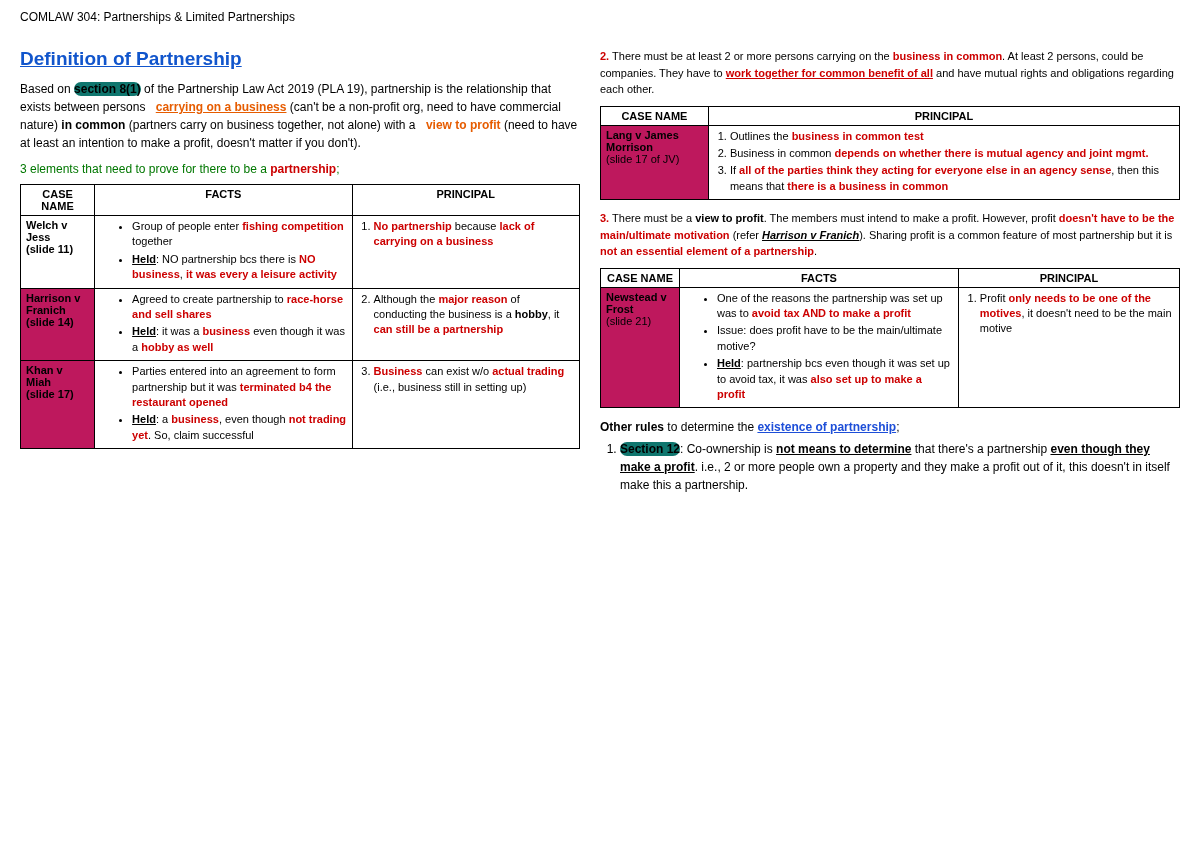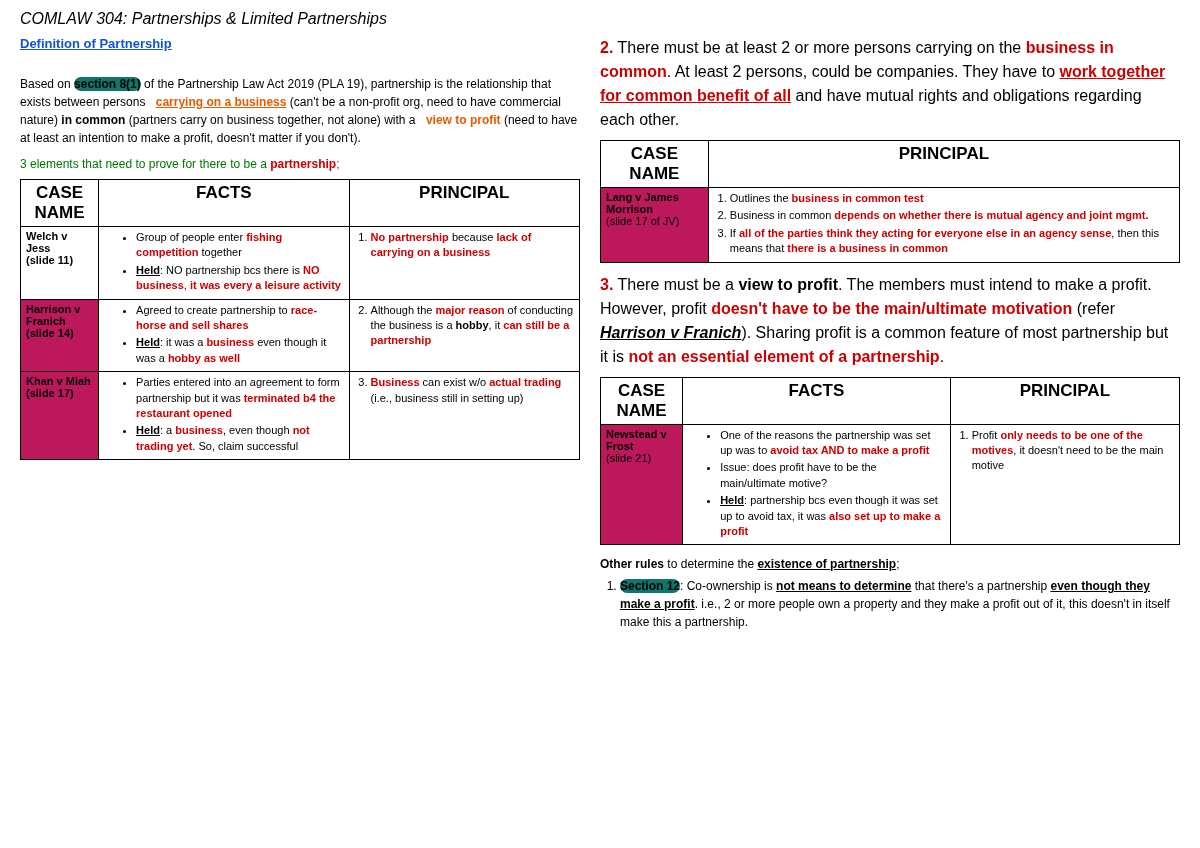--- a/index.html
+++ b/index.html
@@ -6,54 +6,53 @@
     body {
       font-family: Arial, sans-serif;
       font-size: 12px;
       background: #fff;
       color: #000;
       width: 1200px;
       min-height: 848px;
       padding: 10px 20px;
     }
     .page-title {
-      font-size: 16px;
-      margin-bottom: 8px;
+      font-size: 12px;
+      margin-bottom: 24px;
       color: #000;
-      font-style: italic;
     }
     .two-col {
       display: flex;
       gap: 20px;
     }
     .col-left {
       flex: 0 0 560px;
       max-width: 560px;
     }
     .col-right {
       flex: 1;
     }
     .section-title {
       color: #1155CC;
       font-weight: bold;
-      font-size: 13px;
-      margin-bottom: 24px;
+      font-size: 19px;
+      margin-bottom: 10px;
       text-decoration: underline;
     }
     .intro-text {
       font-size: 12px;
       line-height: 1.5;
       margin-bottom: 10px;
     }
     .highlight-yellow { background-color: #0f766e; font-weight: bold; border-radius: 7px; }
     .highlight-red { color: #CC0000; font-weight: bold; }
     .highlight-orange { color: #E65C00; font-weight: bold; margin-left: 7px; }
     .underline { text-decoration: underline; }
     .bold { font-weight: bold; }
-    .green { color: #000000; }
+    .green { color: #1d4ed8; }
     
     .elements-text {
       color: #007700;
       font-size: 12px;
       margin-bottom: 4px;
     }
     ol.elements-list {
       margin-left: 20px;
       font-size: 12px;
       line-height: 1.5;
@@ -67,34 +66,34 @@
       margin-bottom: 10px;
     }
     table.case-table th, table.case-table td {
       border: 1px solid #000;
       padding: 3px 5px;
       vertical-align: top;
     }
     table.case-table th {
       background: #fff;
       font-weight: bold;
-      font-size: 17px;
+      font-size: 11px;
     }
     .case-name-cell {
       font-weight: bold;
     }
     .case-name-yellow { background-color: #be185d; }
     .other-rules {
       font-size: 12px;
       line-height: 1.5;
       margin-top: 4px;
     }
     
     .right-point {
-      font-size: 16px;
+      font-size: 11px;
       line-height: 1.5;
       margin-bottom: 8px;
     }
     
     ul.bullet-list {
       margin-left: 32px;
       list-style-type: disc;
     }
     ul.bullet-list li {
       margin-bottom: 2px;

